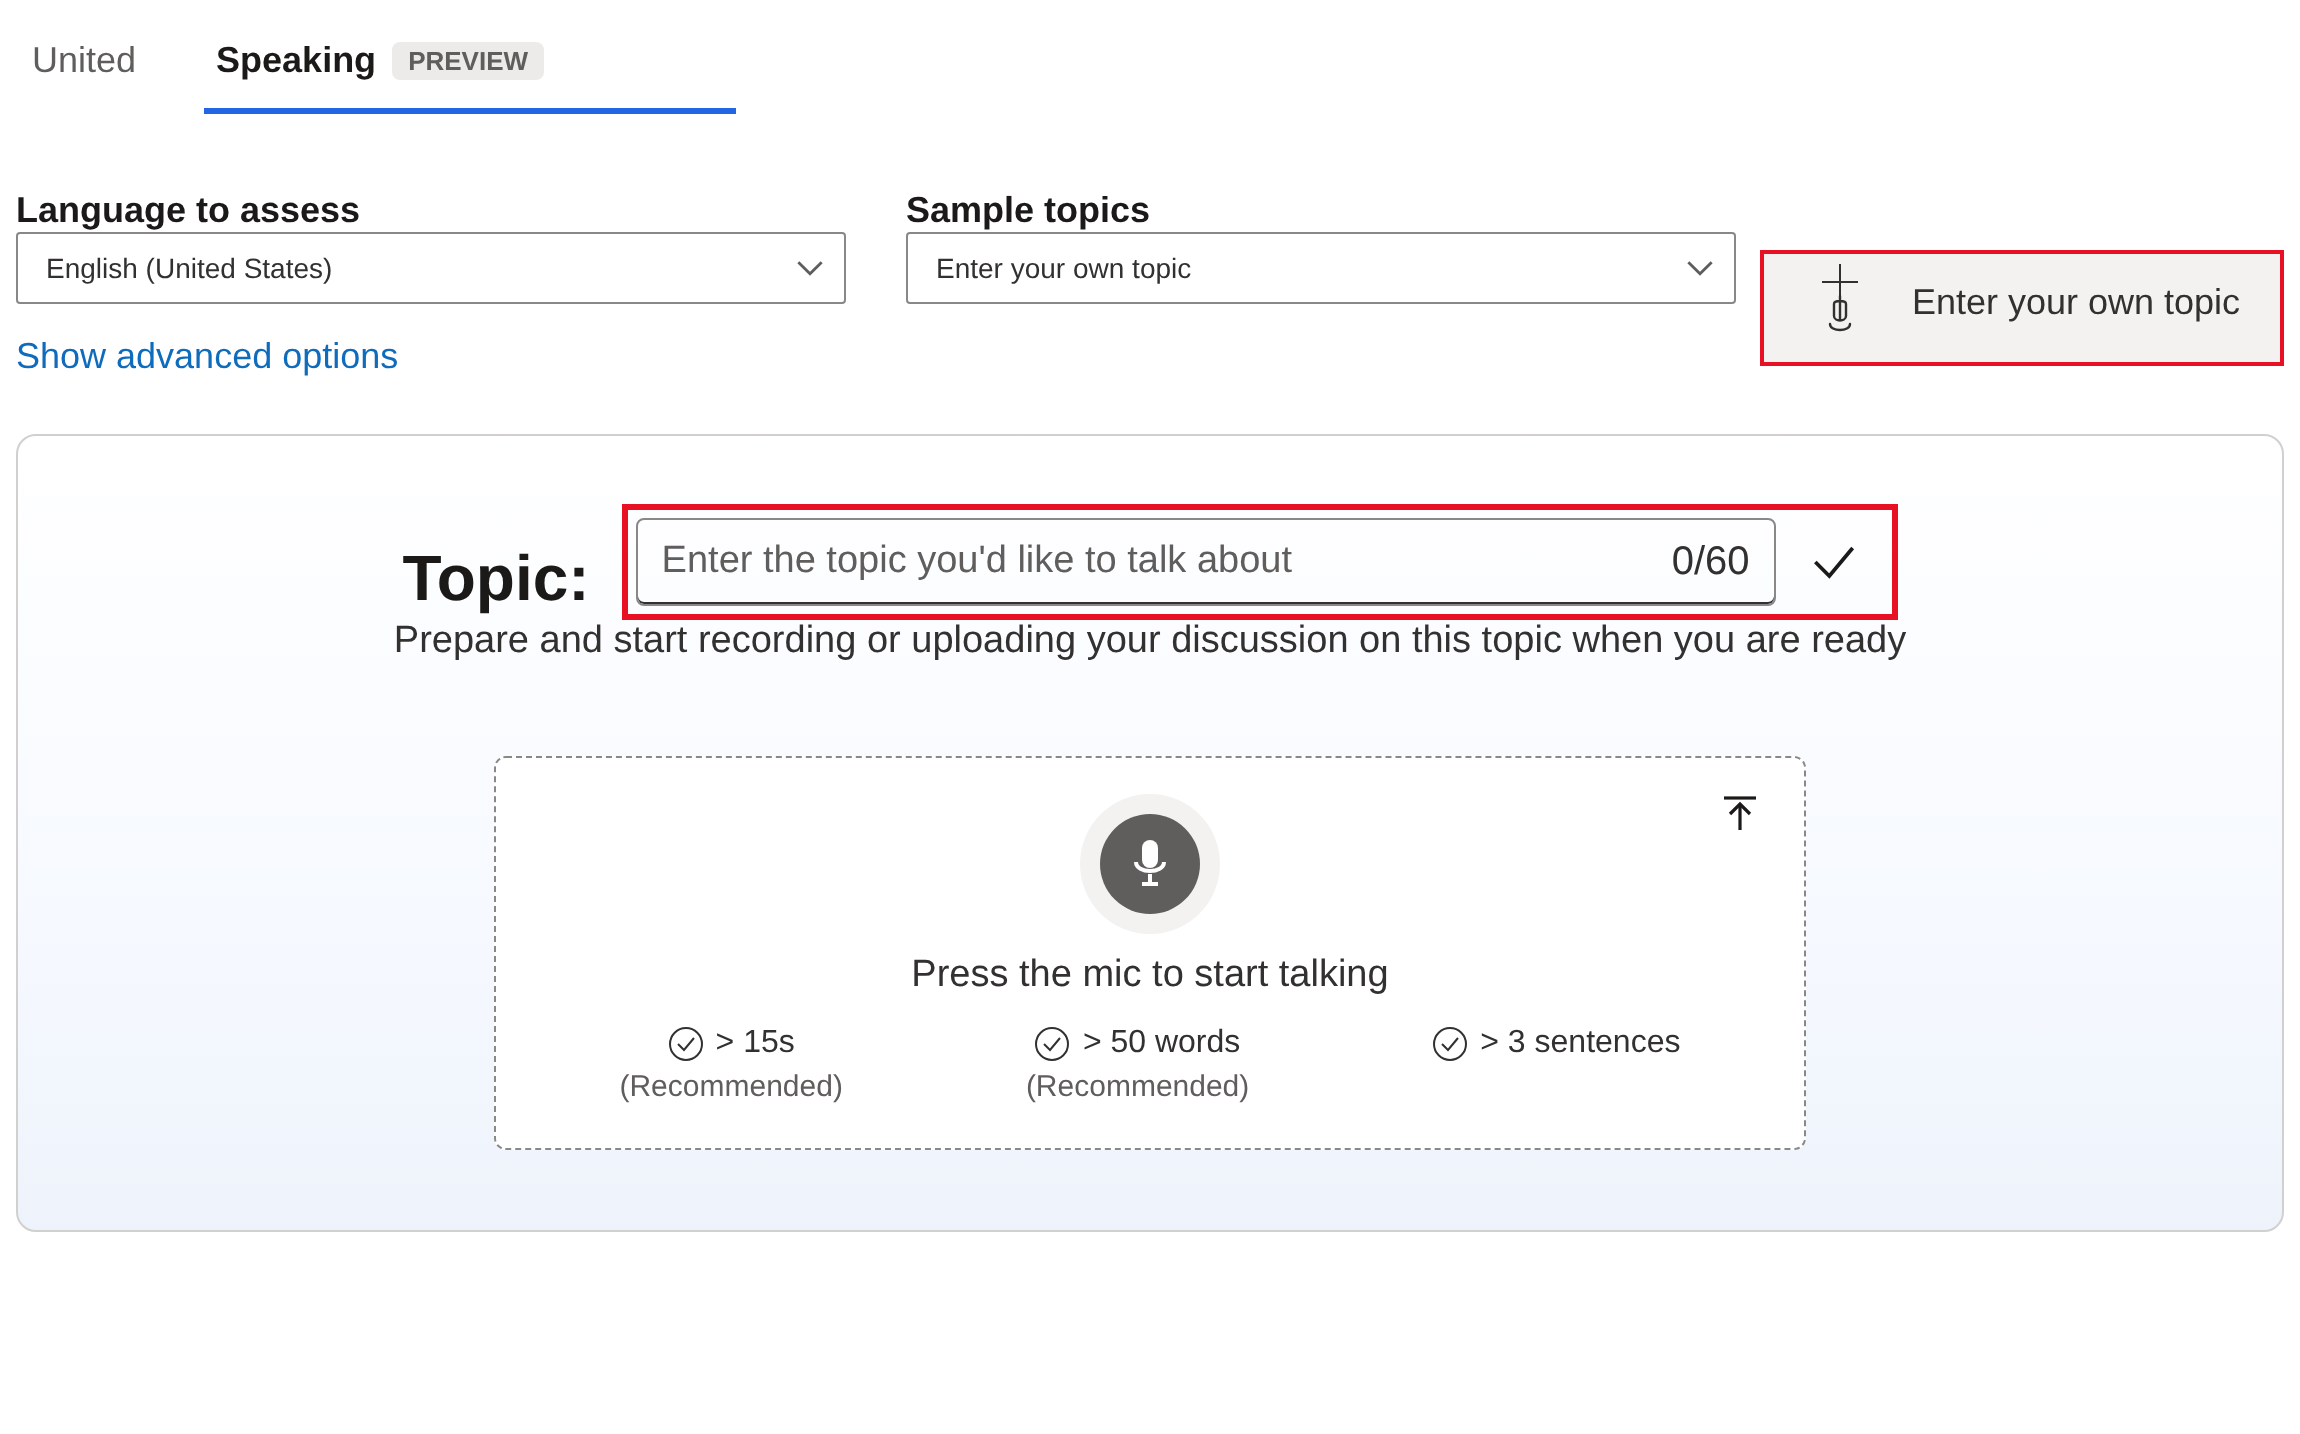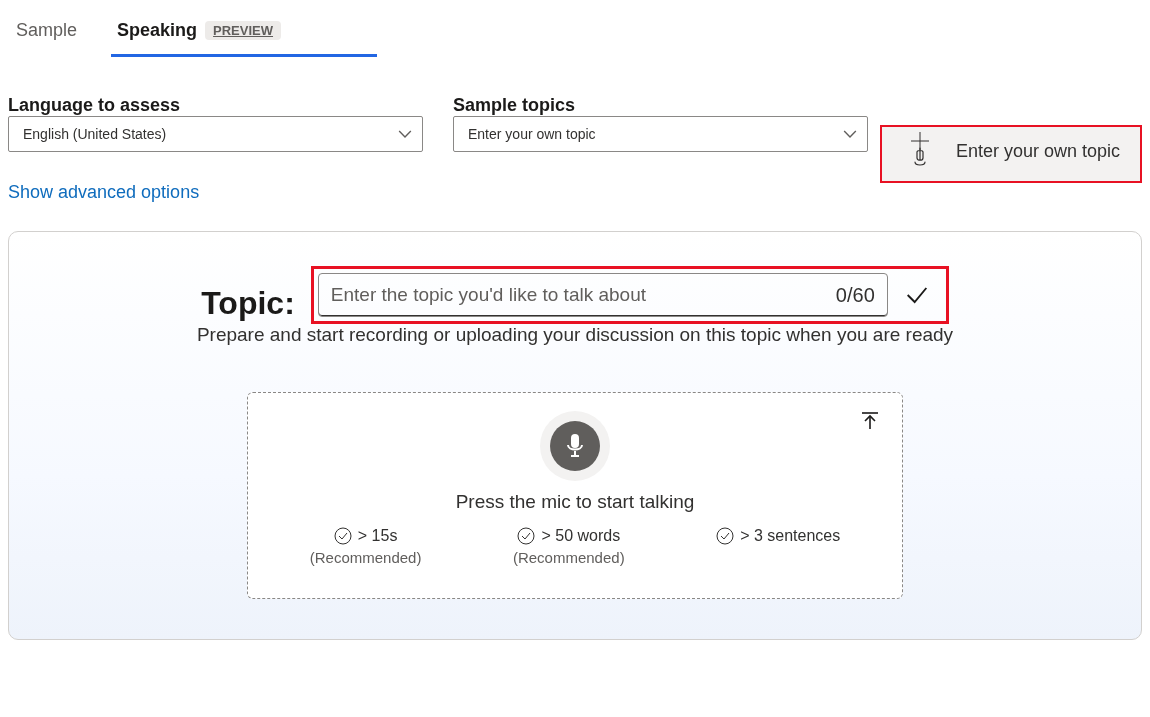--- a/index.html
+++ b/index.html
@@ -11,65 +11,65 @@
       width: 1150px;
       height: 717px;
       padding: 8px;
       position: relative;
     }
     
     .tabs { display: flex; gap: 28px; align-items: center; padding: 6px 2px 0 2px; }
     .tab { font-size: 18px; color: #605e5c; padding: 6px 6px 14px 6px; cursor: pointer; position: relative; display: flex; align-items: center; gap: 8px; }
     .tab.active { color: #1b1a19; font-weight: 600; }
     .tab.active::after { content: ""; position: absolute; left: 0; right: -90px; bottom: -2px; height: 3px; background: #2266e3; }
-    .badge { font-size: 13px; font-weight: 600; color: #605e5c; background: #edebe9; padding: 2px 8px; border-radius: 4px; text-decoration: underline; }
+    .badge { font-size: 13px; font-weight: 600; color: #605e5c; background: #edebe9; padding: 2px 8px; border-radius: 4px; }
 
     
     .controls { display: flex; gap: 30px; margin-top: 40px; position: relative; }
     .control-group { display: flex; flex-direction: column; }
     .control-label { font-size: 18px; font-weight: 600; color: #1b1a19; }
     .select { display: flex; align-items: center; justify-content: space-between; width: 415px; height: 36px; border: 1px solid #8a8886; border-radius: 2px; padding: 0 10px 0 14px; font-size: 14px; color: #323130; cursor: pointer; }
     .chevron { width: 14px; height: 14px; }
     .own-topic-btn { position: absolute; right: 0; top: 30px; width: 262px; height: 58px; border: 2px solid #e81123; background: #f3f2f1; display: flex; align-items: center; gap: 12px; padding: 0 10px 4px 24px; cursor: pointer; overflow: hidden; }
     .own-topic-btn .plus-cursor { position: relative; width: 28px; height: 40px; display:flex;align-items:center;justify-content:center;}
     .own-topic-btn .label { font-size: 18px; color: #323130; text-align: center; flex:1; line-height:1.2; }
 
-    .link { color: #0f6cbd; font-size: 18px; margin-top: 30px; display: inline-block; cursor: pointer; }
+    .link { color: #0f6cbd; font-size: 18px; margin-top: 16px; display: inline-block; cursor: pointer; }
 
     
     .panel { margin-top: 28px; border: 1px solid #d2d0ce; border-radius: 10px; padding: 34px 16px 40px 16px; background: linear-gradient(to bottom, #ffffff, #f6f9ff 60%, #eef3fb); }
     .topic-row { display: flex; align-items: center; justify-content: center; gap: 16px; }
     .topic-label { font-size: 32px; font-weight: 600; margin-top: 16px; }
     .topic-input-wrap { position: relative; border: 3px solid #e81123; padding: 4px 58px 4px 4px; display:flex; align-items:center;}
     .topic-input { display: flex; align-items: center; width: 570px; height: 44px; border: 1px solid #8a8886; border-radius: 4px; padding: 0 12px; font-size: 19px; color: #605e5c; box-shadow: inset 0 -1px 0 #323130;}
     .topic-input .placeholder { flex: 1; color: #605e5c; }
     .topic-input .counter { color: #323130; font-size:20px; }
     .check-btn { position: absolute; right: 14px; top: 50%; transform: translateY(-50%); width: 30px; height: 30px; display:flex;align-items:center;justify-content:center;cursor:pointer;}
     .subtext { text-align: center; font-size: 19px; color: #323130; }
 
     
-    .recorder { margin: 46px auto 0 auto; width: 656px; border: 1px dashed #8a8886; border-radius: 6px; padding: 16px 16px 32px 16px; position: relative; background:#fff;}
+    .recorder { margin: 46px auto 0 auto; width: 656px; border: 1px dashed #8a8886; border-radius: 6px; padding: 16px 16px 22px 16px; position: relative; background:#fff;}
     .upload-icon { position: absolute; top: 16px; right: 20px; width: 24px; height: 24px; cursor:pointer;}
     .mic-btn { display:flex; align-items:center; justify-content:center; width:70px; height:70px; margin: 2px auto 10px auto; border-radius:50%; background:#f3f2f1; cursor:pointer;}
     .mic-inner { width:50px; height:50px; border-radius:50%; background:#605e5c; display:flex;align-items:center;justify-content:center;}
     .mic-caption { text-align:center; font-size:19px; color:#323130; margin-top:6px;}
     .reqs { display:flex; justify-content:space-around; margin-top:14px; }
     .req { display:flex; flex-direction:column; align-items:center; gap:4px; font-size:16px; color:#323130;}
     .req-top { display:flex; align-items:center; gap:6px;}
     .req-sub { color:#605e5c; font-size:15px;}
     .circ-check { width:18px; height:18px; }
   </style>
 </head>
 <body>
 
 
 
 
 <div class="tabs">
-  <div class="tab">Sample</div>
+  <div class="tab">United</div>
   <div class="tab active">
     <span>Speaking</span>
     <span class="badge">PREVIEW</span>
   </div>
 </div>
 
 
 <div class="controls">
   <div class="control-group">
     <div class="control-label">Language to assess</div>

